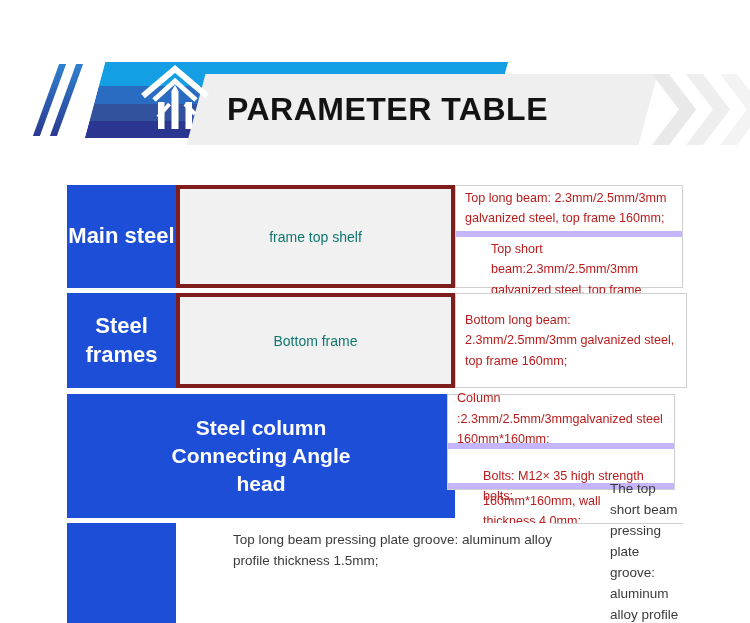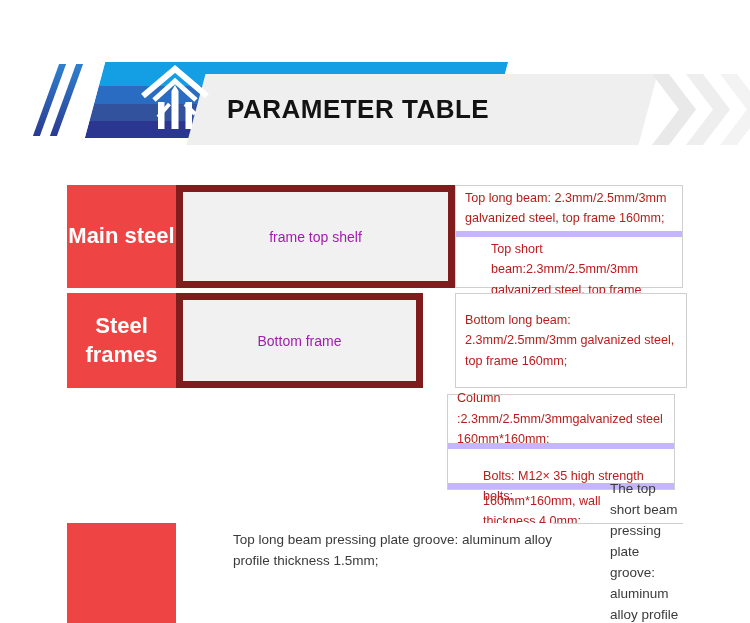--- a/index.html
+++ b/index.html
@@ -13,39 +13,39 @@
   .stripe.s1{left:46px}.stripe.s2{left:63px}
   .banner{position:absolute;left:95px;top:62px;width:403px;height:76px;transform:skewX(-15deg);overflow:hidden;}
   .band{width:100%}
   .band1{height:24px;background:#149fe4}
   .band2{height:18px;background:#2a6cc1}
   .band3{height:17px;background:#32529e}
   .band4{height:17px;background:#2b3691}
   .logo{position:absolute;left:138px;top:64px;width:74px;height:68px;}
   .plate{position:absolute;left:196px;top:74px;width:452px;height:71px;transform:skewX(-15deg);background:#efefef;}
   .title{position:absolute;left:227px;top:74px;height:71px;display:flex;align-items:center;
-    font-size:26px;font-weight:800;letter-spacing:.5px;color:#131313;white-space:nowrap;}
+    font-size:32px;font-weight:800;letter-spacing:.5px;color:#131313;white-space:nowrap;}
   .chevrons{position:absolute;left:652px;top:74px;}
   
   .cell{position:absolute;box-sizing:border-box;}
-  .blue{background:#ef4444;color:#fff;display:flex;align-items:center;justify-content:center;
+  .blue{background:#1d4ed8;color:#fff;display:flex;align-items:center;justify-content:center;
     text-align:center;font-weight:bold;}
-  .gray{background:#f1f1f2;border:7px solid #7f1d1d;display:flex;align-items:center;justify-content:center;
-    font-size:14px;color:#a21caf;}
+  .gray{background:#f1f1f2;border:4px solid #7f1d1d;display:flex;align-items:center;justify-content:center;
+    font-size:14px;color:#0f766e;}
   .rblock{border:1px solid #cfcfcf;background:#fff;display:flex;flex-direction:column;}
   .rcell{display:flex;align-items:center;padding:2px 6px 2px 9px;font-size:12.6px;color:#b91c1c;
     line-height:1.62;box-sizing:border-box;}
   .rcell + .rcell{border-top:6px solid #c4b5fd;padding-left:35px;}
   #s1-blue{left:67px;top:185px;width:109px;height:103px;font-size:22px;line-height:1.3;}
   #s1-mid {left:176px;top:185px;width:279px;height:103px;}
   #s1-right{left:455px;top:185px;width:228px;height:103px;}
   #s1-right .rc1{height:54px;}
   #s1-right .rc2{flex:1;}
   #s2-blue{left:67px;top:293px;width:109px;height:95px;font-size:22px;line-height:1.3;}
-  #s2-mid {left:176px;top:293px;width:247px;height:95px;}
+  #s2-mid {left:176px;top:293px;width:279px;height:95px;}
   #s2-right{left:455px;top:293px;width:232px;height:95px;}
   #s2-right .rc1{flex:1;}
   #s3-blue{left:67px;top:394px;width:388px;height:124px;font-size:21px;line-height:1.33;}
   #s3-blue .wrap{max-width:220px;}
   #s3-right{left:447px;top:394px;width:228px;height:96px;}
   #s3-right .rc1{height:48px;}
   #s3-right .rc2{height:40px;}
   #s3-right .rc3{flex:1;}
   .w185{max-width:185px;display:inline-block;margin-top:40px;}
   .w130{max-width:130px;display:inline-block;}
@@ -109,20 +109,23 @@
   </div>
 
   <div class="cell blue" id="s2-blue">Steel frames</div>
   <div class="cell gray" id="s2-mid">Bottom frame</div>
   <div class="cell rblock" id="s2-right">
     <div class="rcell rc1">
       <span class="wrap">Bottom long beam: 2.3mm/2.5mm/3mm galvanized steel, top frame 160mm;</span>
     </div>
   </div>
 
+  <div class="cell blue" id="s3-blue">
+    <span class="wrap">Steel column Connecting Angle head</span>
+  </div>
   <div class="cell rblock" id="s3-right">
     <div class="rcell rc1">
       <span class="wrap">Column :2.3mm/2.5mm/3mmgalvanized steel 160mm*160mm;</span>
     </div>
     <div class="rcell rc2">
       <span class="w185">Bolts: M12× 35 high strength bolts;</span>
     </div>
     <div class="rcell rc3">
       <span class="w130">160mm*160mm, wall thickness 4.0mm;</span>
     </div>

